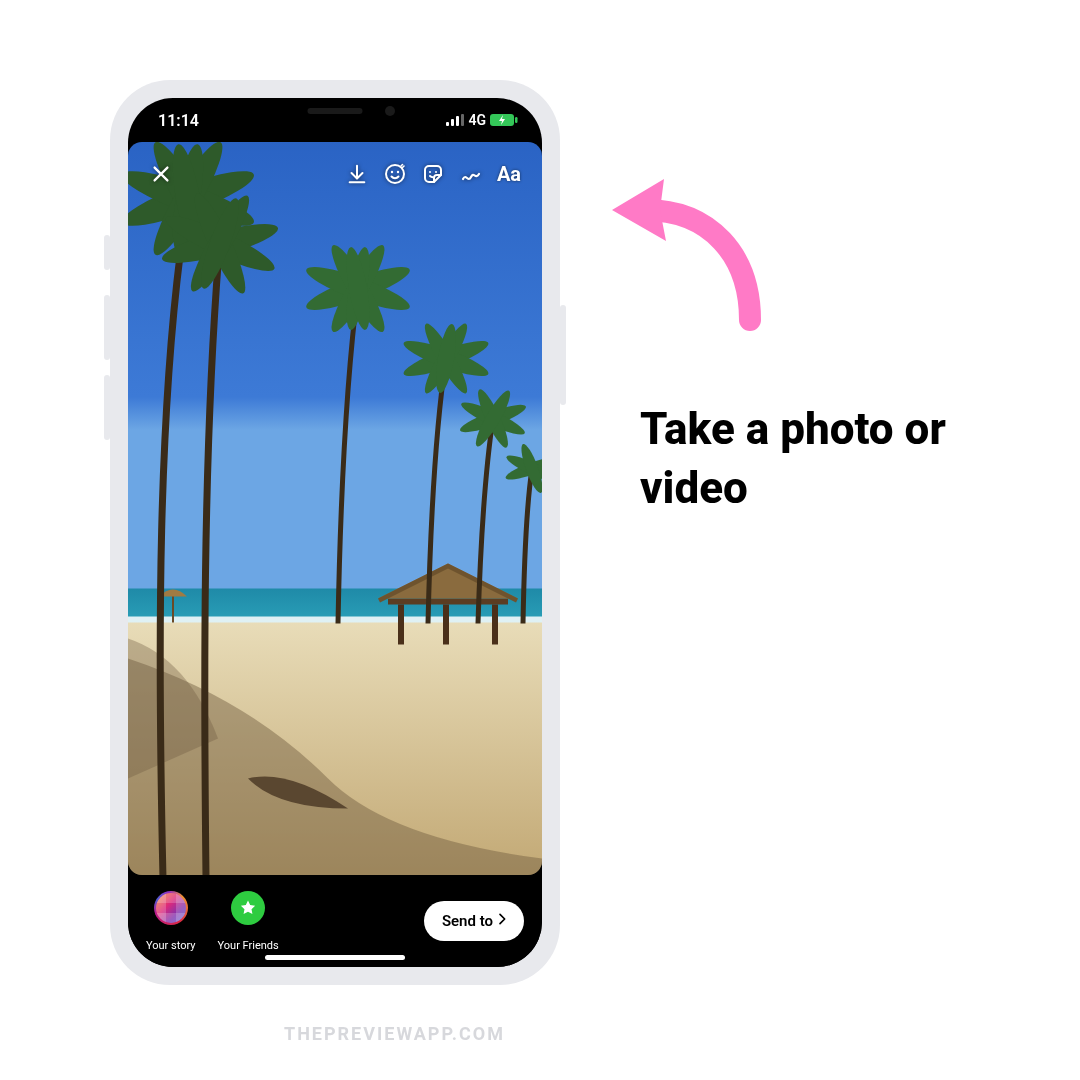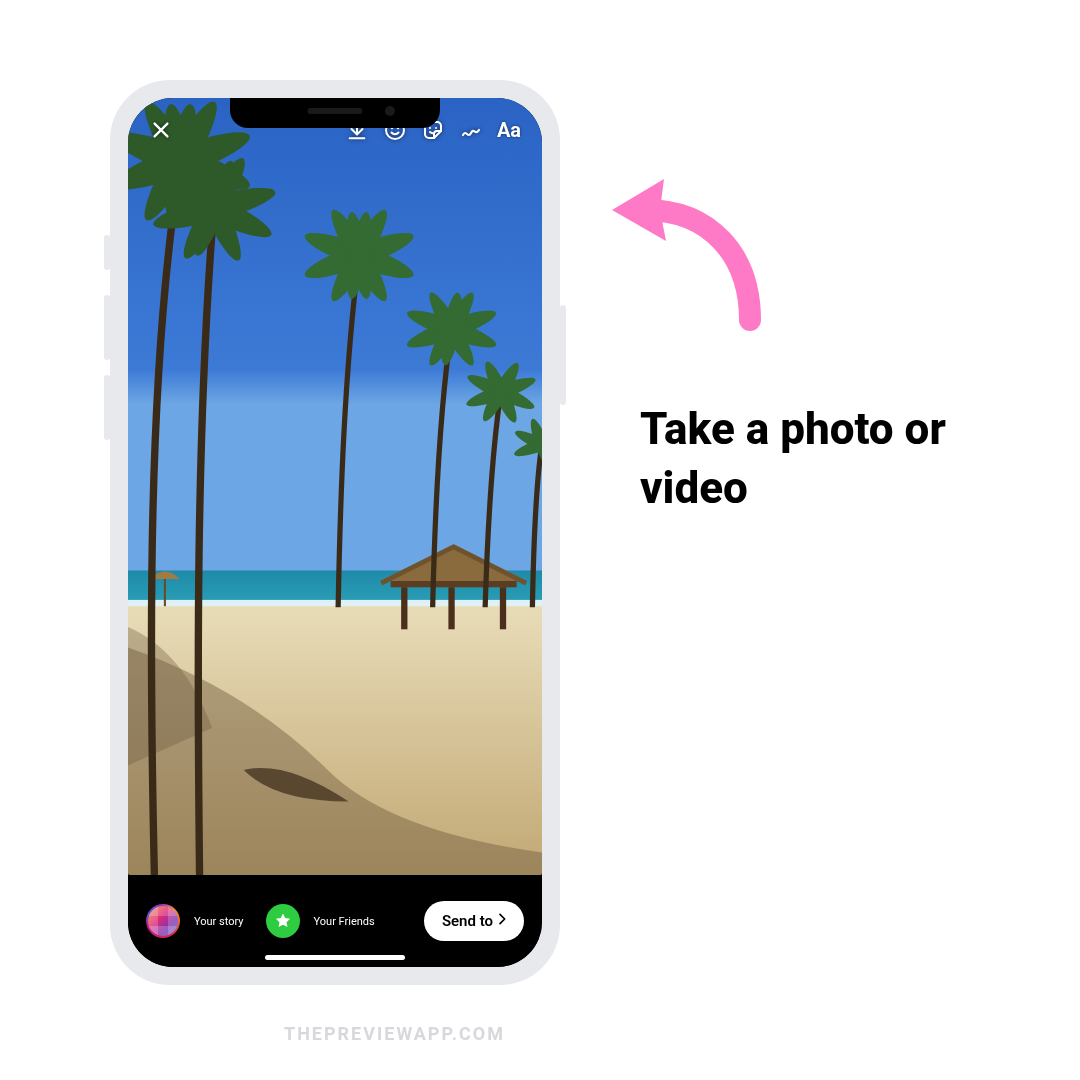--- a/index.html
+++ b/index.html
@@ -99,21 +99,21 @@
     gap: 4px;
     font-size: 14px;
   }
   .signal-icon svg, .battery-icon svg { display:block; }
 
   
   .story-viewport {
     position: relative;
     flex: 1 1 auto;
     margin: 0;
-    border-radius: 2px;
+    border-radius: 14px;
     overflow: hidden;
   }
   .story-photo {
     position: absolute;
     inset: 0;
   }
   .story-photo svg { width:100%; height:100%; display:block; }
 
   
   .story-topbar {
@@ -150,21 +150,21 @@
   .story-bottombar {
     flex: 0 0 92px;
     display: flex;
     align-items: center;
     padding: 0 18px;
     gap: 22px;
     background: #000;
   }
   .share-target {
     display:flex;
-    flex-direction:row;
+    flex-direction:column;
     align-items:center;
     gap:14px;
     color:#fff;
     font-size:11px;
     cursor:pointer;
   }
   .share-target .circ {
     width:34px; height:34px; border-radius:50%;
     display:flex; align-items:center; justify-content:center;
   }
@@ -246,20 +246,43 @@
 
 <div class="phone">
   <div class="side-btn-l1"></div>
   <div class="side-btn-l2"></div>
   <div class="side-btn-l3"></div>
   <div class="side-btn-r"></div>
 
   <div class="screen">
     <div class="notch"></div>
 
+    <div class="status-bar">
+      <span>11:14</span>
+      <div class="status-right">
+        <span class="signal-icon">
+          <svg width="18" height="12" viewBox="0 0 18 12">
+              <g fill="#fff">
+                <rect x="0" y="8" width="3" height="4" rx="1"></rect>
+                <rect x="5" y="5" width="3" height="7" rx="1"></rect>
+                <rect x="10" y="2" width="3" height="10" rx="1"></rect>
+                <rect x="15" y="0" width="3" height="12" rx="1" fill-opacity=".4"></rect>
+              </g>
+            </svg>
+        </span>
+        <span style="font-weight:600;">4G</span>
+        <span class="battery-icon">
+          <svg width="28" height="14" viewBox="0 0 28 14">
+              <rect x="0" y="1" width="24" height="12" rx="3" fill="#34c759"></rect>
+              <rect x="25" y="4" width="2.5" height="6" rx="1.2" fill="#34c759"></rect>
+              <path d="M13 2 L9 8 h3 l-1 4 4-6 h-3 z" fill="#fff"></path>
+            </svg>
+        </span>
+      </div>
+    </div>
 
     <div class="story-viewport">
       <div class="story-photo">
         <svg viewBox="0 0 414 740" preserveAspectRatio="xMidYMid slice">
 
           <defs>
             <linearGradient id="sky" x1="0" y1="0" x2="0" y2="1">
               <stop offset="0" stop-color="#2a63c4"></stop>
               <stop offset="0.55" stop-color="#3d7ad6"></stop>
               <stop offset="0.62" stop-color="#6ca6e4"></stop>

